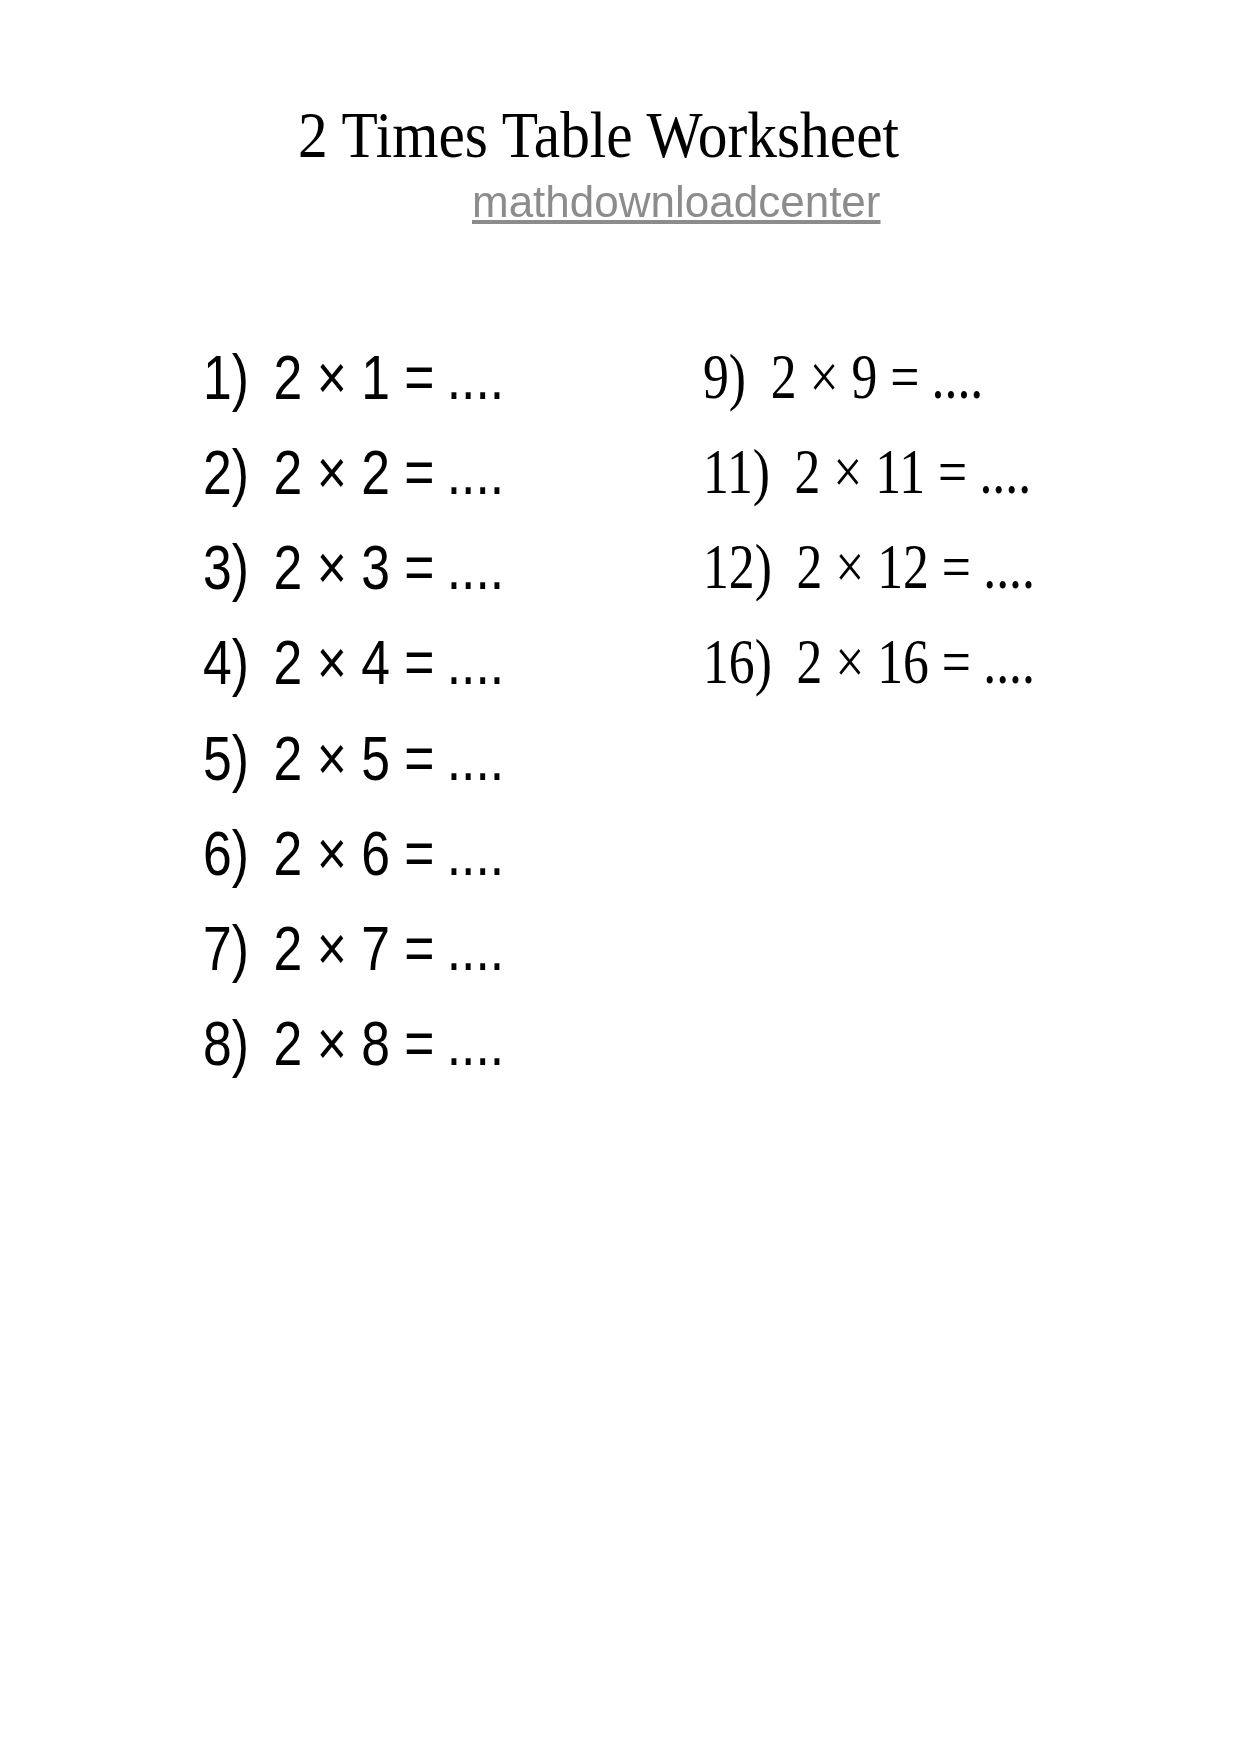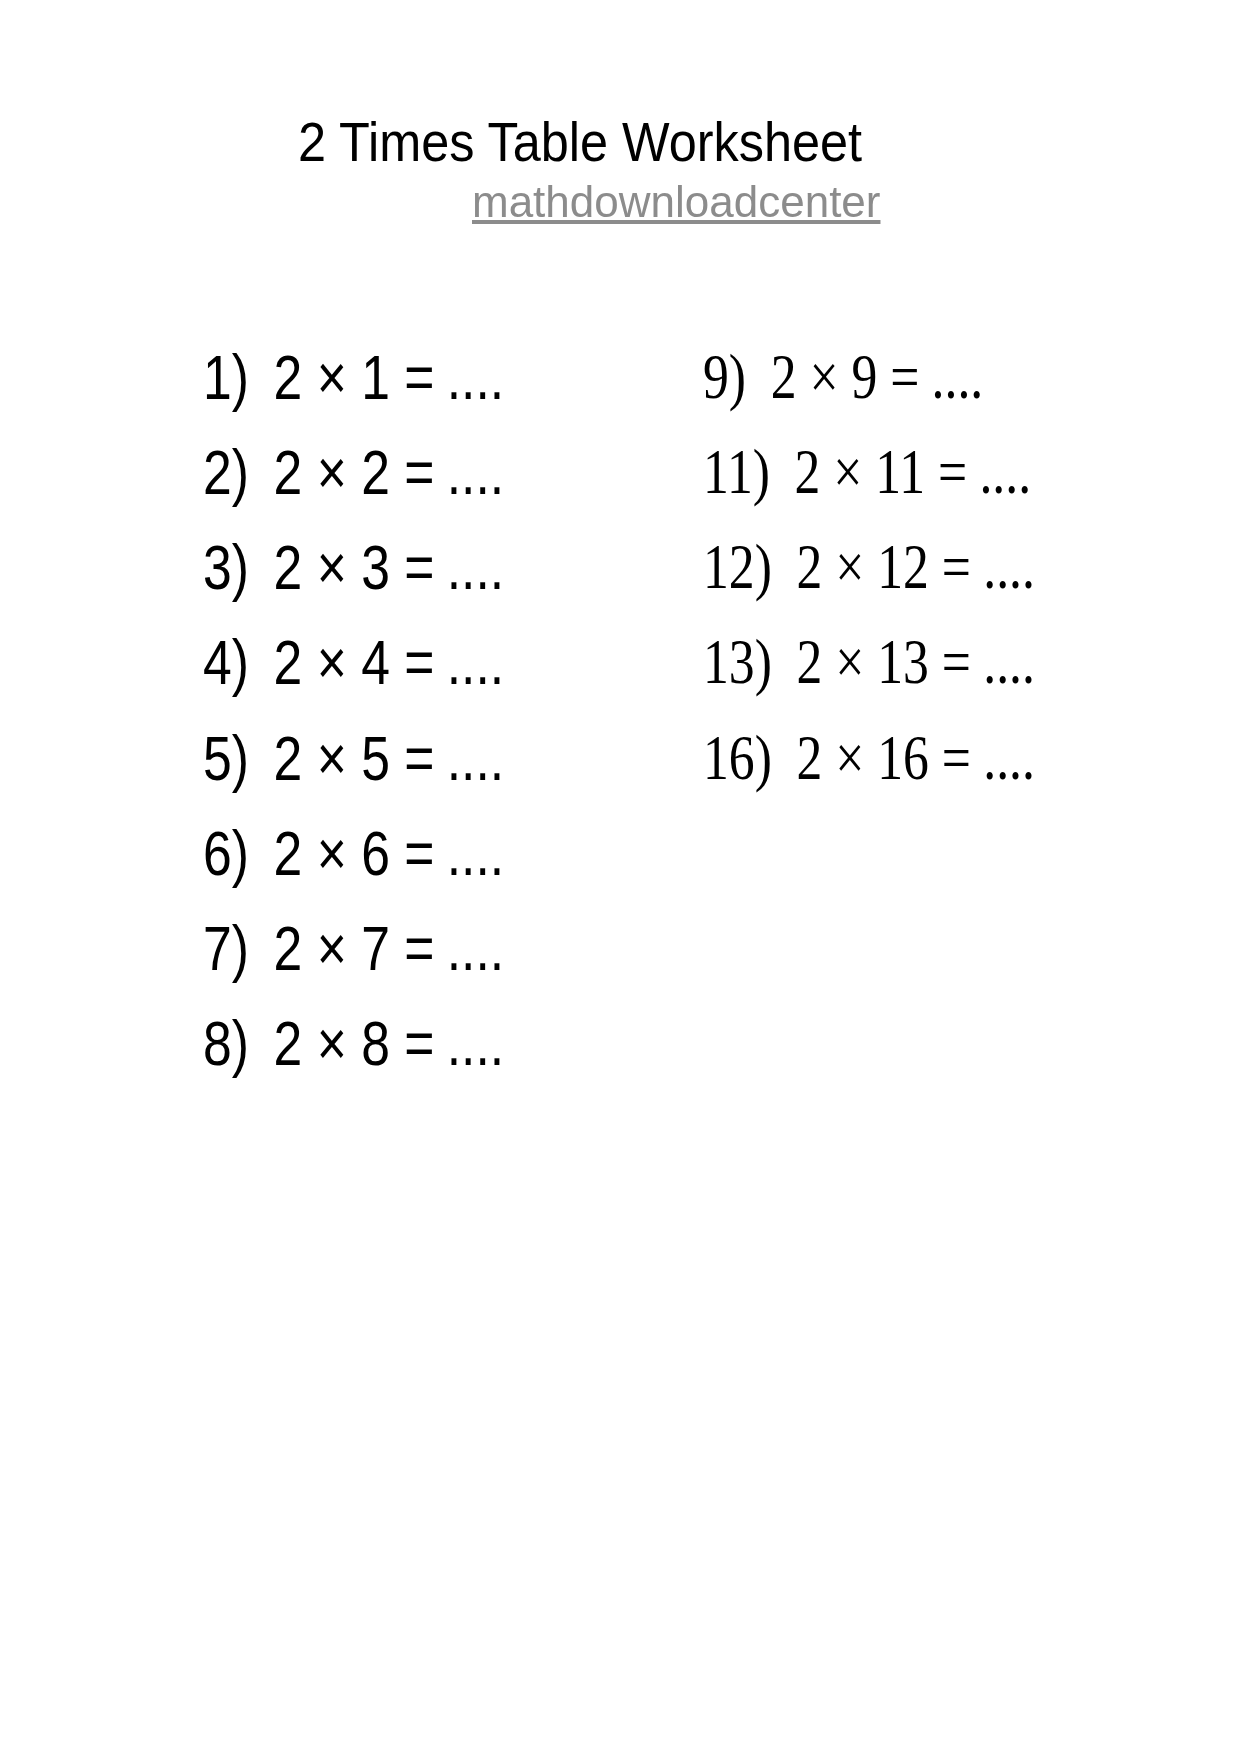--- a/index.html
+++ b/index.html
@@ -12,25 +12,26 @@
     width: 1240px;
     height: 1754px;
     background: var(--bg, #ffffff);
     overflow: hidden;
     font-family: "Liberation Sans", sans-serif;
     color: var(--text, #000000);
   }
   .title {
     position: absolute;
     left: 298px;
-    top: 114px;
-    font-size: 56px;
+    top: 102px;
+    font-size: 66px;
     line-height: 1;
     white-space: pre;
     color: var(--text, #000000);
+    font-family: Liberation Serif, serif;
   }
   .title-inner {
     display: inline-block;
     transform: scaleX(0.90);
     transform-origin: 0 0;
   }
   .subtitle {
     position: absolute;
     left: 472px;
     top: 180px;
@@ -78,17 +79,16 @@
     <div class="prob"><span class="prob-inner"><span>5)</span><span class="expr">2 × 5 =</span><span class="blank">....</span></span></div>
     <div class="prob"><span class="prob-inner"><span>6)</span><span class="expr">2 × 6 =</span><span class="blank">....</span></span></div>
     <div class="prob"><span class="prob-inner"><span>7)</span><span class="expr">2 × 7 =</span><span class="blank">....</span></span></div>
     <div class="prob"><span class="prob-inner"><span>8)</span><span class="expr">2 × 8 =</span><span class="blank">....</span></span></div>
   </div>
 
   <div class="col col-right">
     <div class="prob"><span class="prob-inner"><span>9)</span><span class="expr">2 × 9 =</span><span class="blank">....</span></span></div>
     <div class="prob"><span class="prob-inner"><span>11)</span><span class="expr">2 × 11 =</span><span class="blank">....</span></span></div>
     <div class="prob"><span class="prob-inner"><span>12)</span><span class="expr">2 × 12 =</span><span class="blank">....</span></span></div>
-    <div class="prob"><span class="prob-inner"><span>13)</span><span class="expr">2 × 13 =</span><span class="blank">....</span></span></div>
     <div class="prob"><span class="prob-inner"><span>16)</span><span class="expr">2 × 16 =</span><span class="blank">....</span></span></div>
   </div>
 
 </div>
 
 </body></html>

